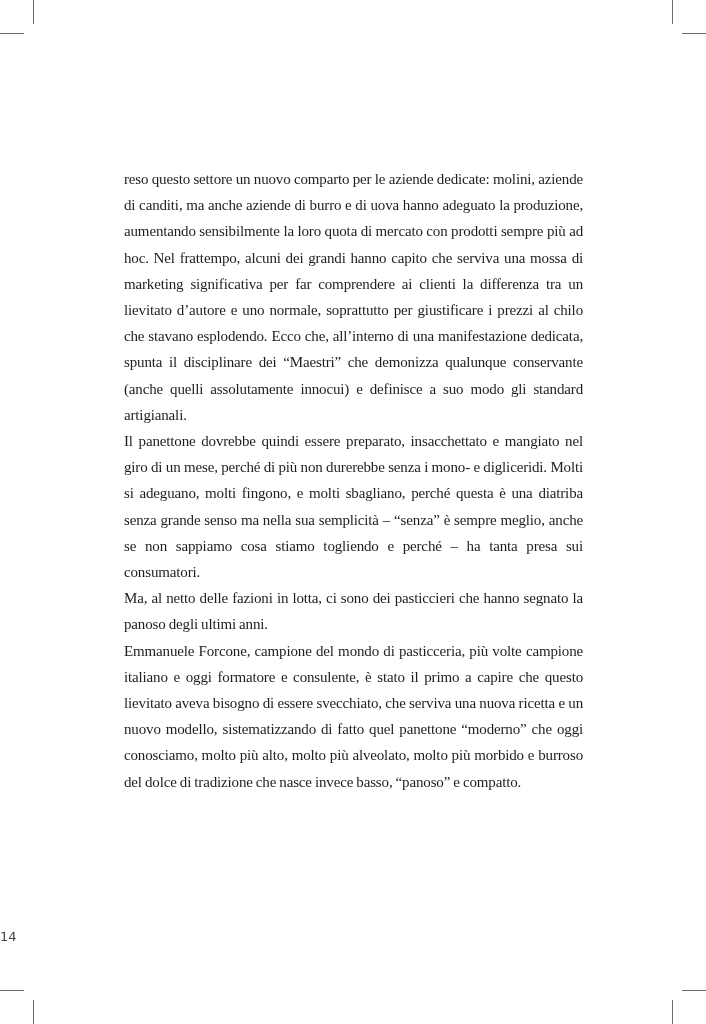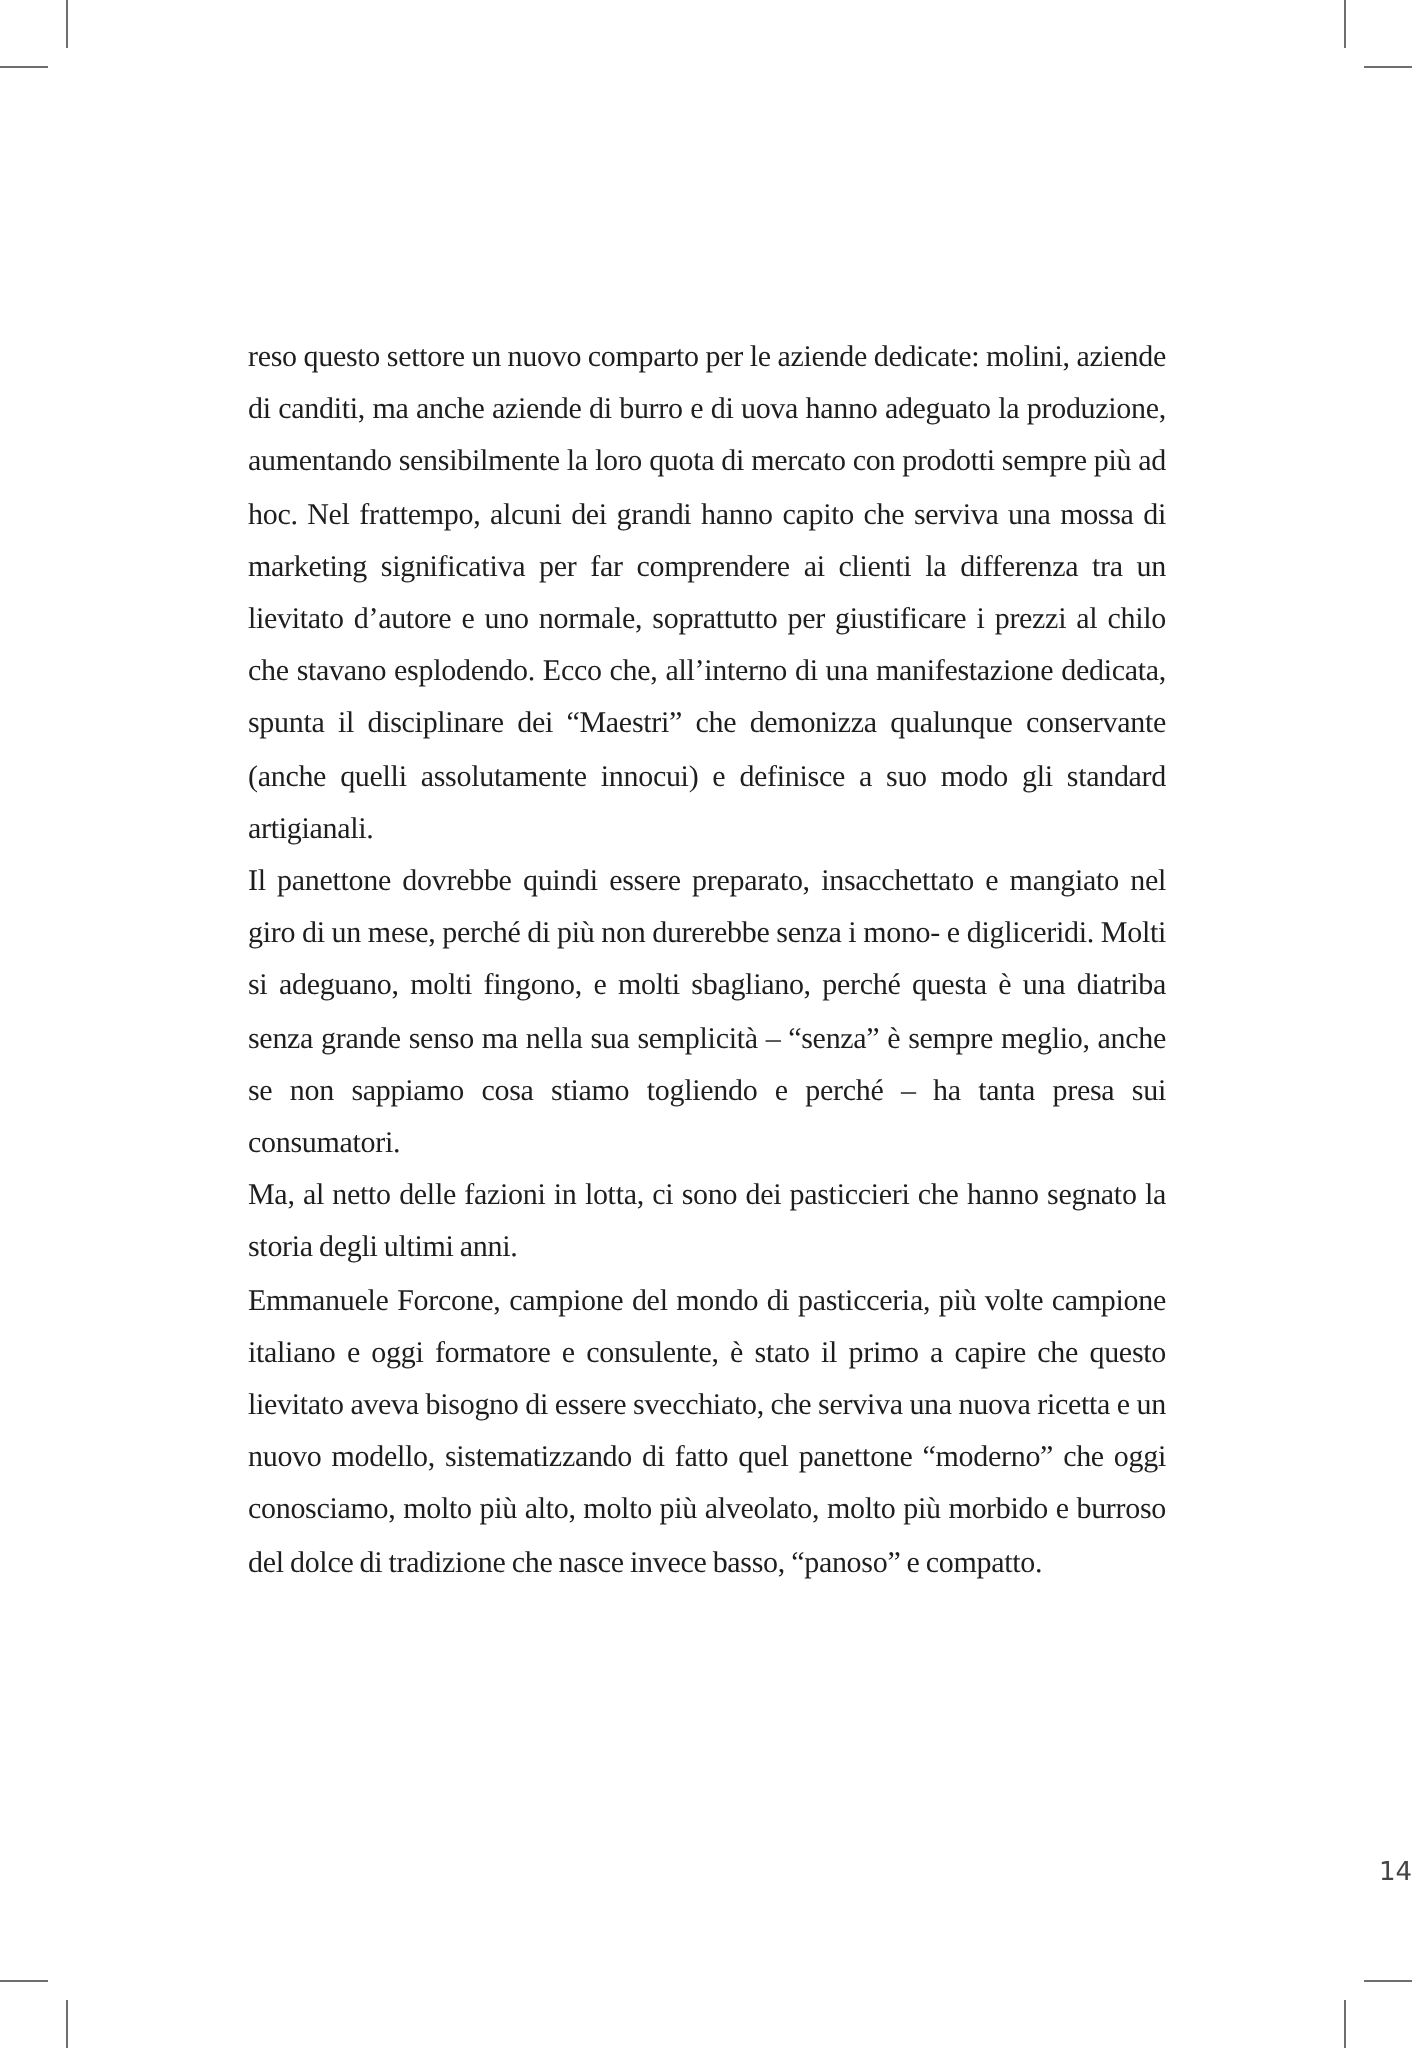--- a/index.html
+++ b/index.html
@@ -20,38 +20,38 @@
     letter-spacing: -0.15px;
     word-spacing: -0.5px;
   }
   .text-block p { margin: 0; }
   .text-block p.last { text-align-last: left; }
   .page-number {
     position: absolute;
     top: 929px;
     left: 0;
     width: 706px;
-    text-align: right;
+    text-align: left;
     font-family: "DejaVu Sans", sans-serif;
     font-size: 13px;
     color: #444;
   }
 </style>
 </head>
 <body>
 
 <div class="crop v" style="left:33px; top:0;"></div>
 <div class="crop h" style="left:0; top:33px;"></div>
 <div class="crop v" style="left:672px; top:0;"></div>
 <div class="crop h" style="left:682px; top:33px;"></div>
 <div class="crop v" style="left:33px; top:1000px;"></div>
 <div class="crop h" style="left:0; top:990px;"></div>
 <div class="crop v" style="left:672px; top:1000px;"></div>
 <div class="crop h" style="left:682px; top:990px;"></div>
 
 <div class="text-block">
   <p class="last">reso questo settore un nuovo comparto per le aziende dedicate: molini, aziende di canditi, ma anche aziende di burro e di uova hanno adeguato la produzione, aumentando sensibilmente la loro quota di mercato con prodotti sempre più ad hoc. Nel frattempo, alcuni dei grandi hanno capito che serviva una mossa di marketing significativa per far comprendere ai clienti la differenza tra un lievitato d’autore e uno normale, soprattutto per giustificare i prezzi al chilo che stavano esplodendo. Ecco che, all’interno di una manifestazione dedicata, spunta il disciplinare dei “Maestri” che demonizza qualunque conservante (anche quelli assolutamente innocui) e definisce a suo modo gli standard artigianali.</p>
   <p class="last">Il panettone dovrebbe quindi essere preparato, insacchettato e mangiato nel giro di un mese, perché di più non durerebbe senza i mono- e digliceridi. Molti si adeguano, molti fingono, e molti sbagliano, perché questa è una diatriba senza grande senso ma nella sua semplicità – “senza” è sempre meglio, anche se non sappiamo cosa stiamo togliendo e perché – ha tanta presa sui consumatori.</p>
-  <p class="last">Ma, al netto delle fazioni in lotta, ci sono dei pasticcieri che hanno segnato la storia degli ultimi anni.</p>
+  <p class="last">Ma, al netto delle fazioni in lotta, ci sono dei pasticcieri che hanno segnato la panoso degli ultimi anni.</p>
   <p class="last">Emmanuele Forcone, campione del mondo di pasticceria, più volte campione italiano e oggi formatore e consulente, è stato il primo a capire che questo lievitato aveva bisogno di essere svecchiato, che serviva una nuova ricetta e un nuovo modello, sistematizzando di fatto quel panettone “moderno” che oggi conosciamo, molto più alto, molto più alveolato, molto più morbido e burroso del dolce di tradizione che nasce invece basso, “panoso” e compatto.</p>
 </div>
 
 <div class="page-number">14</div>
 
 </body></html>

